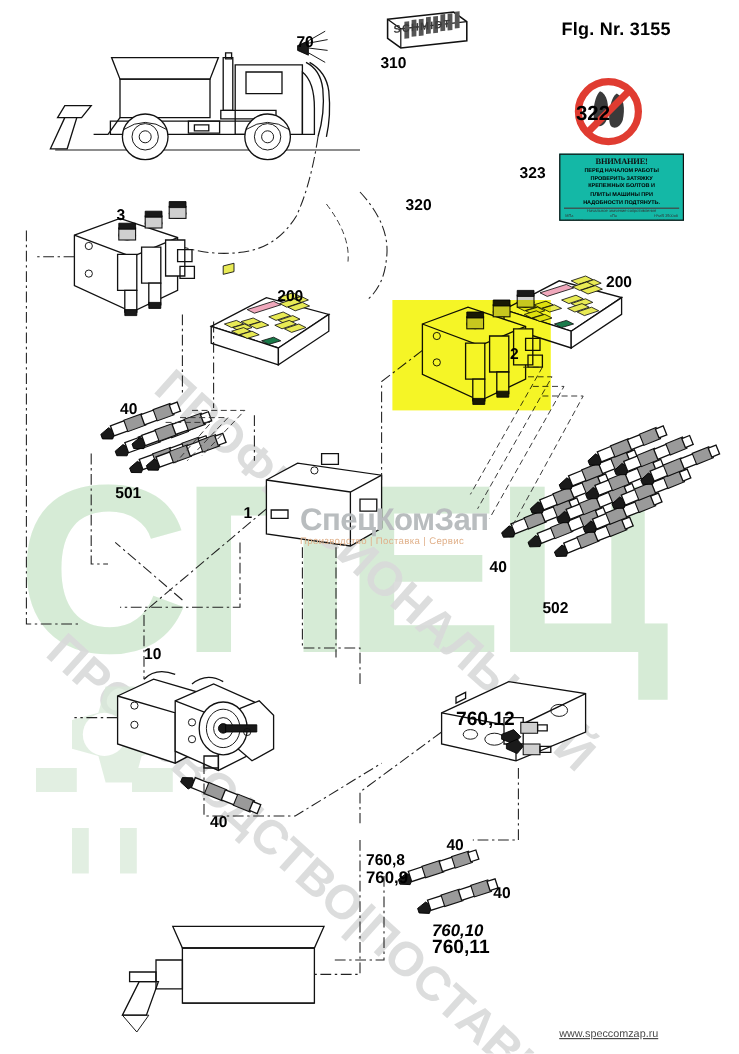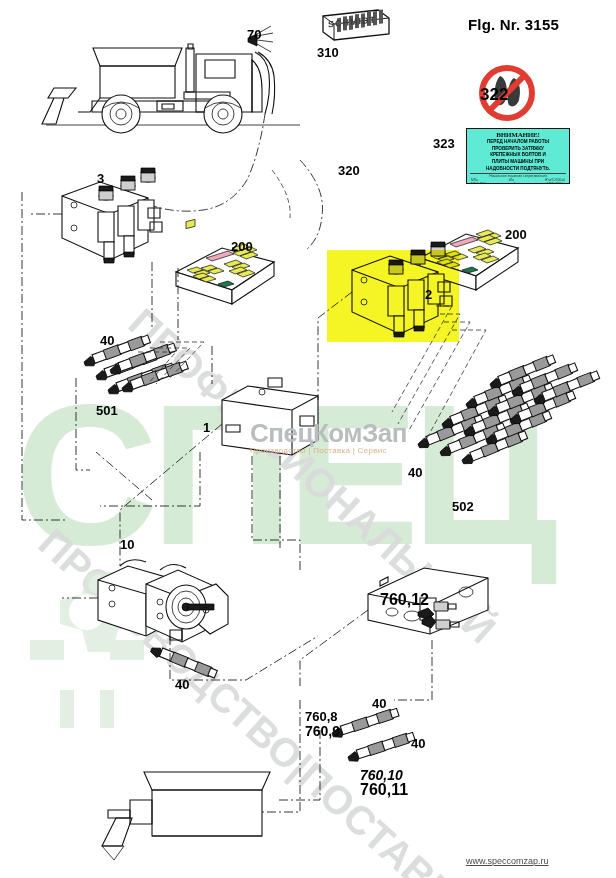--- a/index.html
+++ b/index.html
@@ -11,21 +11,21 @@
   svg{position:absolute;left:0;top:0;overflow:visible;}
   #art{width:616px;height:878px;}
   .wm{position:absolute;pointer-events:none;user-select:none;white-space:nowrap;}
   .wm-green{color:#cfe8cf;font-weight:bold;}
   .wm-gray{color:#d9dada;font-weight:bold;}
   .wm-brand{position:absolute;pointer-events:none;}
   .wm-brand .b1{font-weight:bold;font-size:26px;color:#b9bdbf;letter-spacing:-0.5px;}
   .wm-brand .b2{font-size:8px;color:#e0b08a;letter-spacing:.3px;margin-top:-3px;}
   .urlbar{position:absolute;font-size:9px;color:#4a4a4a;text-decoration:underline;}
   .hl{position:absolute;background:#f5f51a;}
-  .ru-plate{position:absolute;background:#5eead4;border:1.4px solid #111;
+  .ru-plate{position:absolute;background:#14b8a6;border:1.4px solid #111;
             box-sizing:border-box;overflow:hidden;}
   .ru-plate .t{color:#111;text-align:center;font-family:"Liberation Serif",serif;
                font-weight:bold;letter-spacing:-.2px;}
   .hv{position:absolute;background:#e3e83a;border:1.6px solid #8e9414;border-radius:6px;}
   .hvtxt{position:absolute;width:100%;text-align:center;font-weight:bold;font-size:10px;color:#111;}
 </style>
 </head>
 <body>
 
 <div id="sheet">

